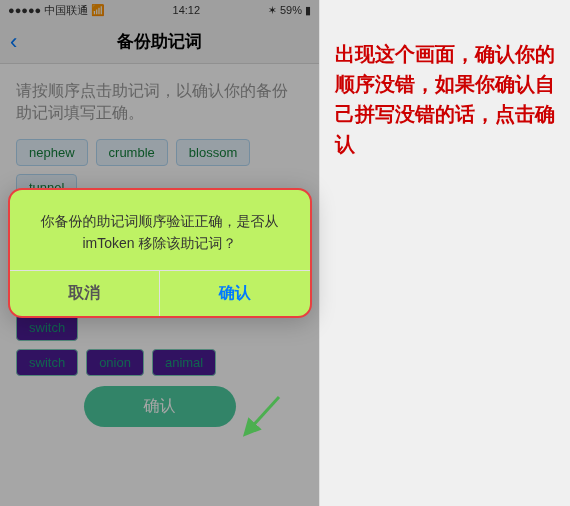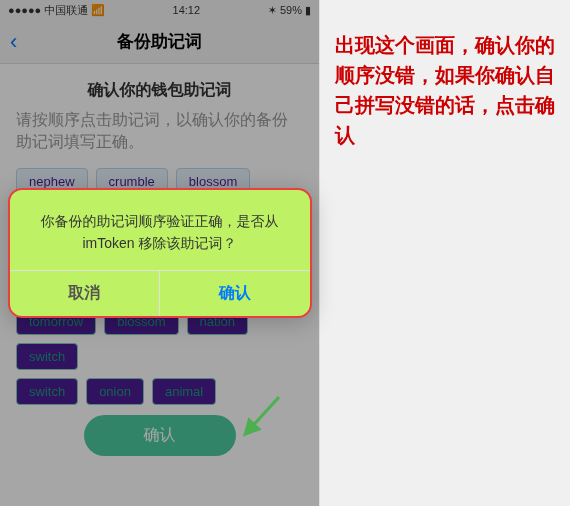--- a/index.html
+++ b/index.html
@@ -85,21 +85,21 @@
       flex-wrap: wrap;
       gap: 8px;
       margin-bottom: 8px;
     }
     .word-chip {
       background: #e8f4fd;
       border: 1px solid #b3d9f5;
       border-radius: 4px;
       padding: 5px 12px;
       font-size: 13px;
-      color: #4c1d95;
+      color: #15803d;
       cursor: pointer;
     }
     .word-chip.teal {
       background: #4c1d95;
       border-color: #7ecfbb;
       color: #1a9b7a;
     }
     .word-chip.gray {
       background: #f0f0f0;
       border-color: #ccc;
@@ -180,21 +180,21 @@
       z-index: 20;
     }
 
     
     .annotation-panel {
       width: 250px;
       height: 506px;
       display: flex;
       align-items: flex-start;
       justify-content: flex-start;
-      padding: 30px 10px 10px 15px;
+      padding: 39px 10px 10px 15px;
     }
     .annotation-text {
       font-size: 20px;
       color: #cc0000;
       font-weight: bold;
       line-height: 1.5;
       font-family: 'PingFang SC', sans-serif;
     }
   </style>
 </head>
@@ -215,21 +215,20 @@
       <span>▮</span>
     </div>
   </div>
 
   <div class="nav-bar">
     <span class="nav-back">‹</span>
     <span class="nav-title">备份助记词</span>
   </div>
 
   <div class="content">
-    <div class="page-title">确认你的钱包助记词</div>
     <div class="page-subtitle">请按顺序点击助记词，以确认你的备份助记词填写正确。</div>
 
     <div class="word-grid">
       <span class="word-chip">nephew</span>
       <span class="word-chip">crumble</span>
       <span class="word-chip">blossom</span>
       <span class="word-chip">tunnel</span>
     </div>
 
     <div class="word-grid">

